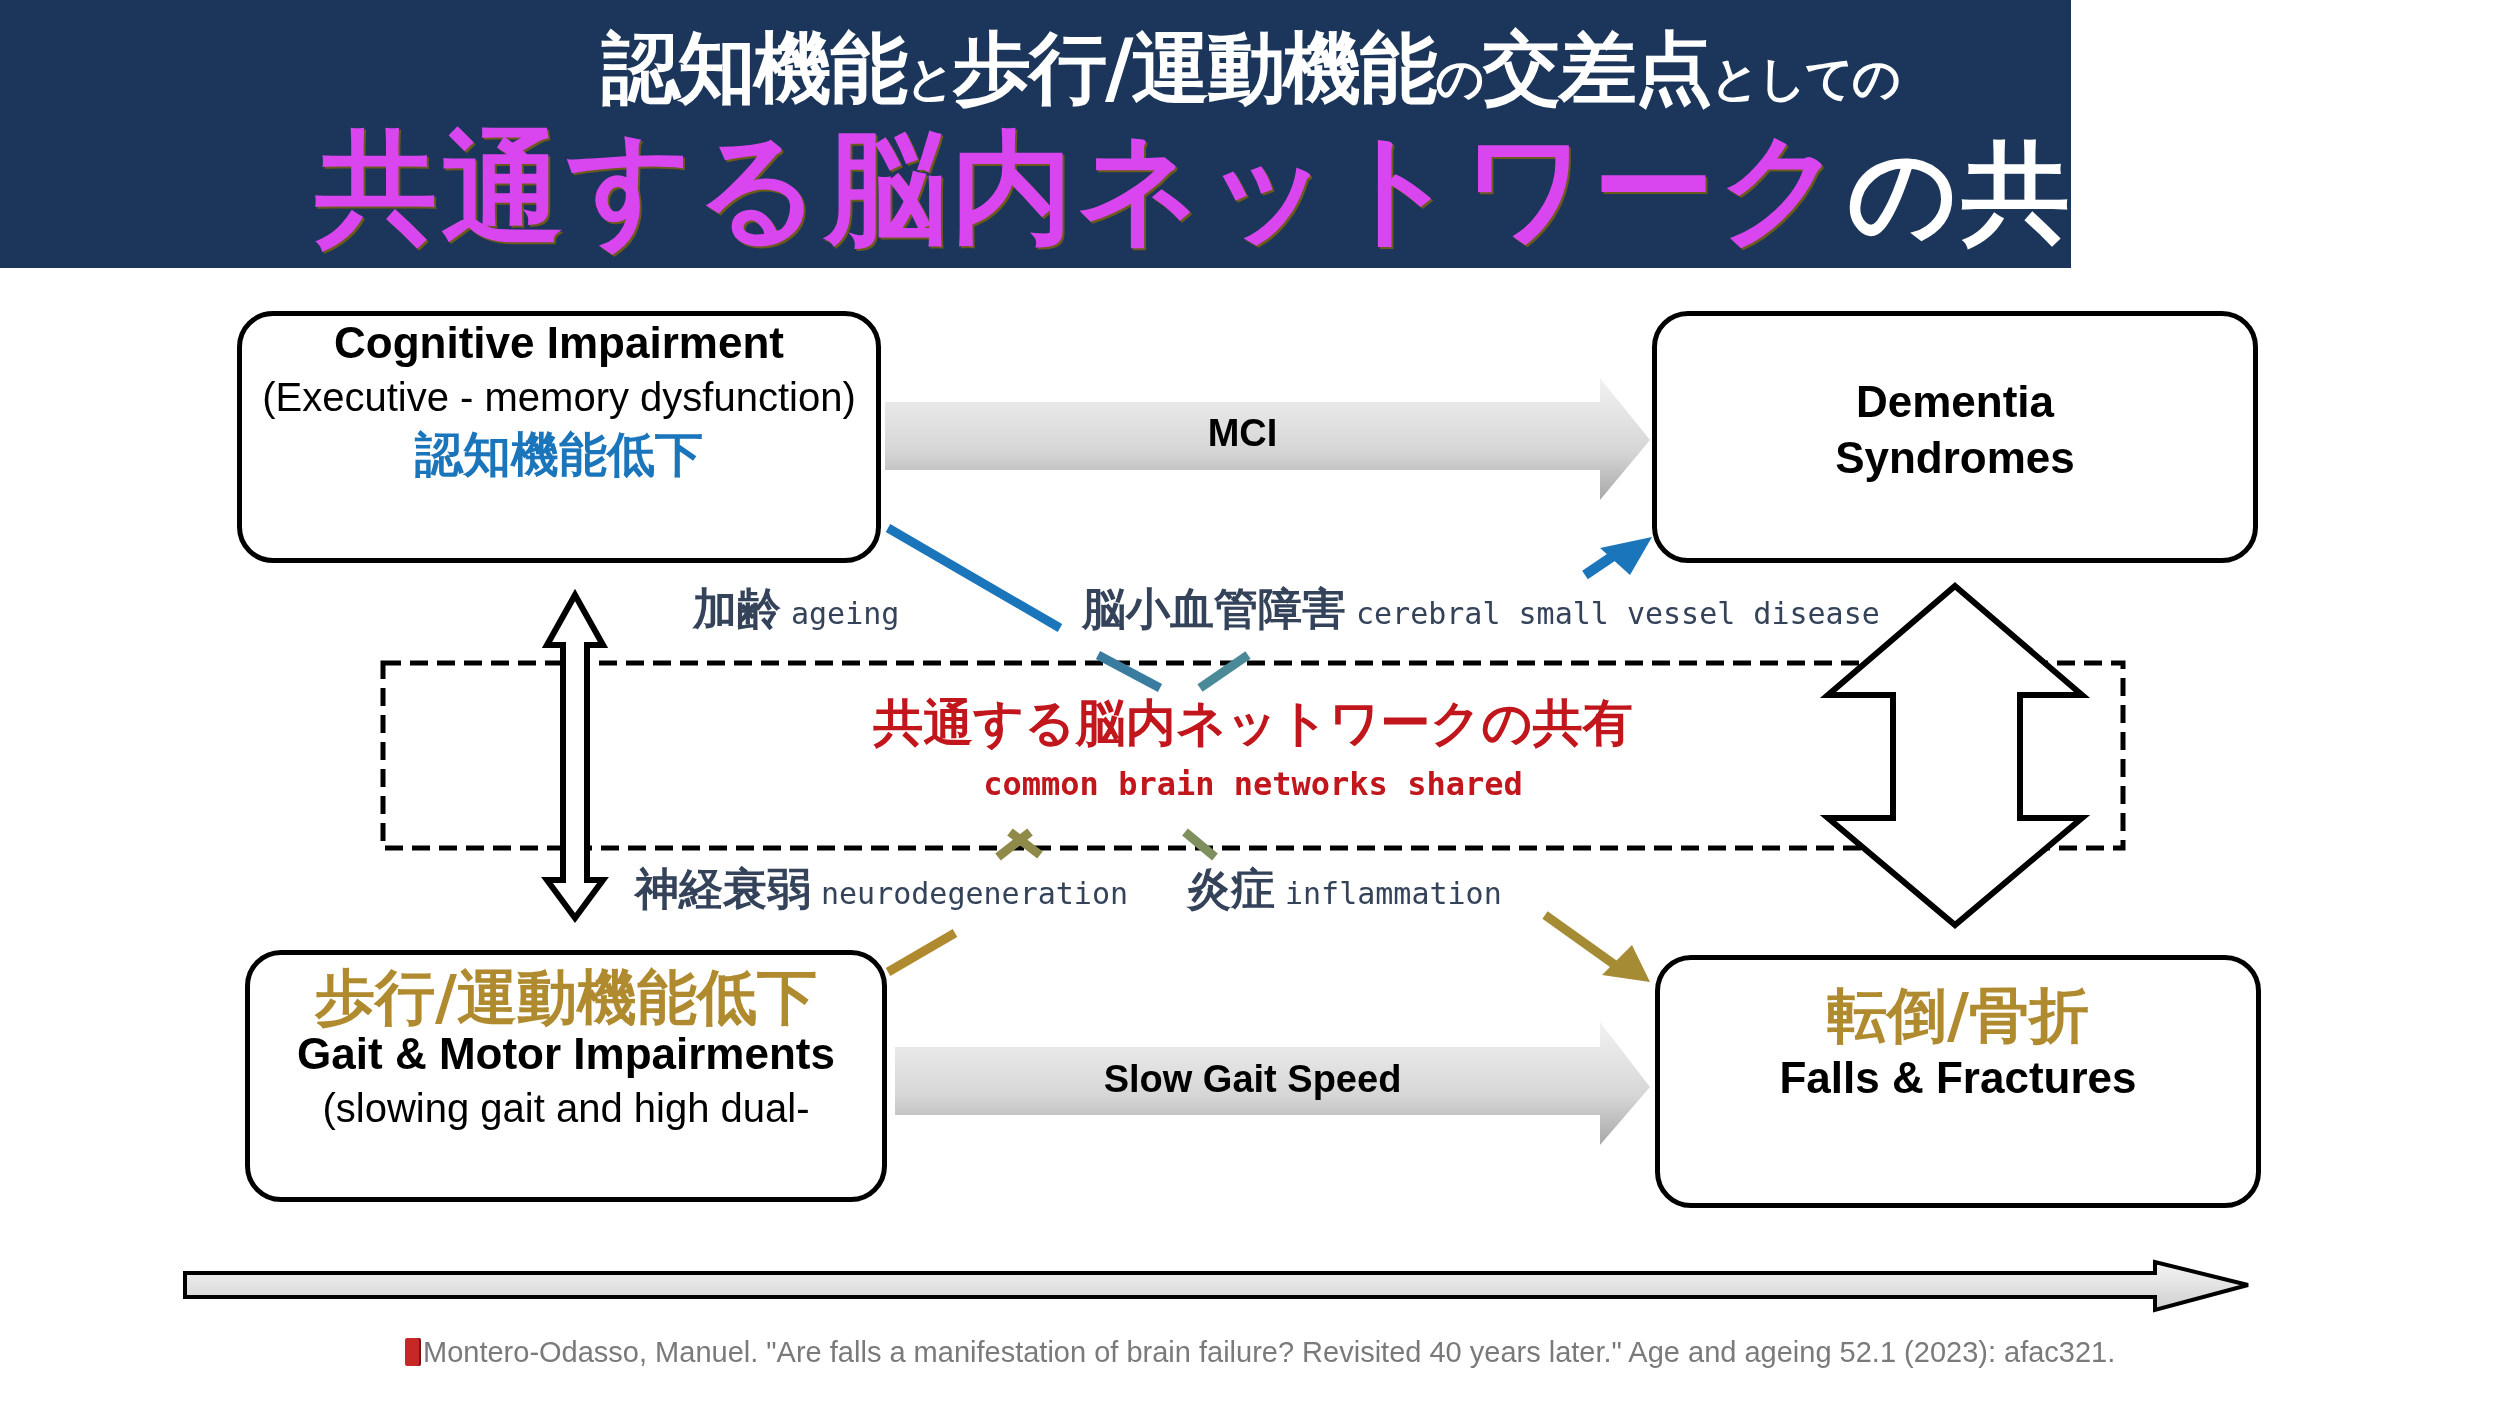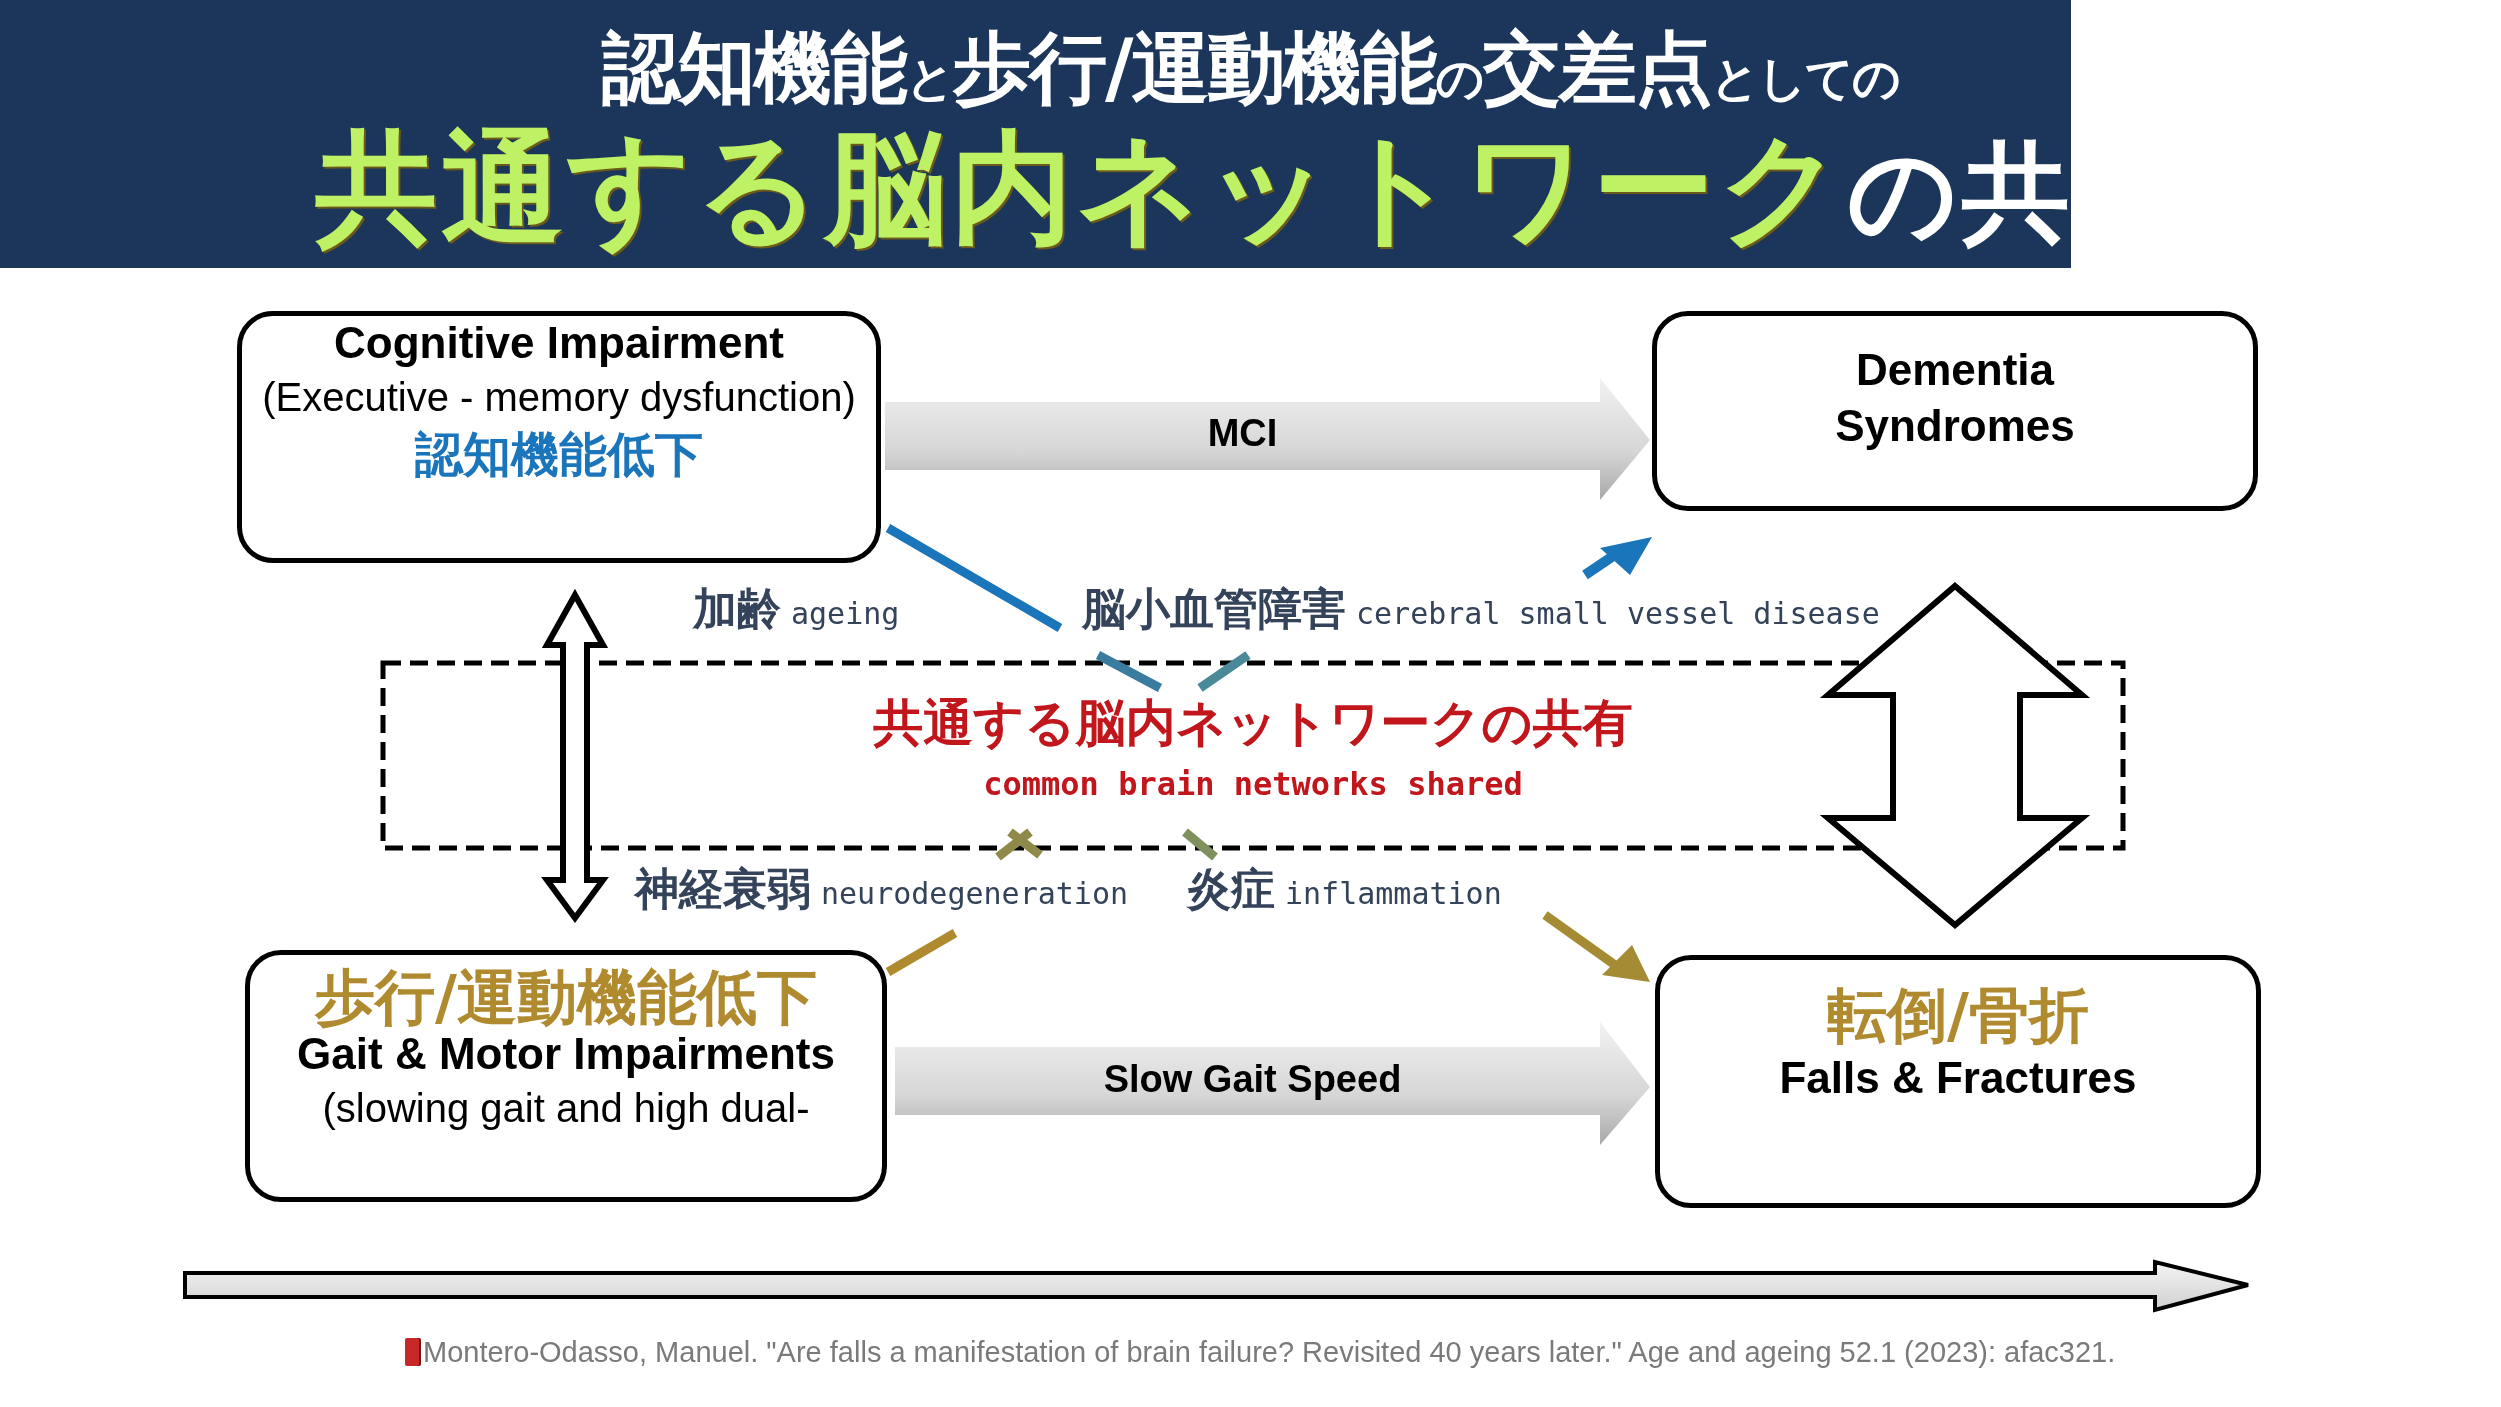--- a/index.html
+++ b/index.html
@@ -6,21 +6,21 @@
   body { width:2501px; height:1407px; position:relative; overflow:hidden; background:#ffffff;
          font-family:"Liberation Sans", "DejaVu Sans", sans-serif; }
   .header { position:absolute; left:0; top:0; width:2071px; height:268px; background:#1b365a; }
   .title1 { position:absolute; left:0; top:18px; width:2501px; text-align:center; color:#ffffff;
             font-family:"DejaVu Sans", sans-serif; font-weight:bold; font-size:78px; line-height:100px;
             letter-spacing:-2px; }
   .title1 .small { font-size:48px; }
   .title2 { position:absolute; left:0; top:118px; width:2501px; text-align:center;
             font-family:"DejaVu Sans", sans-serif; font-weight:bold; font-size:122px; line-height:140px;
             letter-spacing:4px; }
-  .title2 .yellow { color:#bef264; text-shadow:2px 2px 0 #6b5a1a; }
+  .title2 .yellow { color:#d946ef; text-shadow:2px 2px 0 #6b5a1a; }
   .title2 .white { color:#ffffff; font-size:108px; }
 
   .box { position:absolute; background:#fff; border:5px solid #000; border-radius:36px; box-sizing:border-box;
          text-align:center; color:#000; }
   .en-bold { font-weight:bold; font-size:44px; line-height:54px; }
   .en-reg { font-size:40px; line-height:54px; }
   .jp-blue { color:#1b75bb; font-family:"DejaVu Sans", sans-serif; font-weight:bold; font-size:48px; line-height:60px; }
   .jp-gold { color:#b08a2e; font-family:"DejaVu Sans", sans-serif; font-weight:bold; font-size:60px; line-height:60px; }
 
   svg.overlay { position:absolute; left:0; top:0; }
@@ -89,21 +89,21 @@
 
 <div class="arrow-label" style="left:885px; width:715px; top:412px;">MCI</div>
 <div class="arrow-label" style="left:895px; width:715px; top:1058px;">Slow Gait Speed</div>
 
 <div class="box" style="left:237px; top:311px; width:644px; height:252px; ">
   <div class="en-bold">Cognitive Impairment</div>
   <div class="en-reg">(Executive - memory dysfunction)</div>
   <div class="jp-blue">認知機能低下</div>
 </div>
 
-<div class="box" style="left:1652px; top:311px; width:606px; height:200px; padding-top:26px;">
+<div class="box" style="left:1652px; top:311px; width:606px; height:252px; padding-top:58px;">
   <div class="en-bold" style="line-height:56px;">Dementia</div>
   <div class="en-bold" style="line-height:56px;">Syndromes</div>
 </div>
 
 <div class="box" style="left:245px; top:950px; width:642px; height:252px; padding-top:12px;">
   <div class="jp-gold">歩行/運動機能低下</div>
   <div class="en-bold">Gait &amp; Motor Impairments</div>
   <div class="en-reg">(slowing gait and high dual-</div>
 </div>
 

